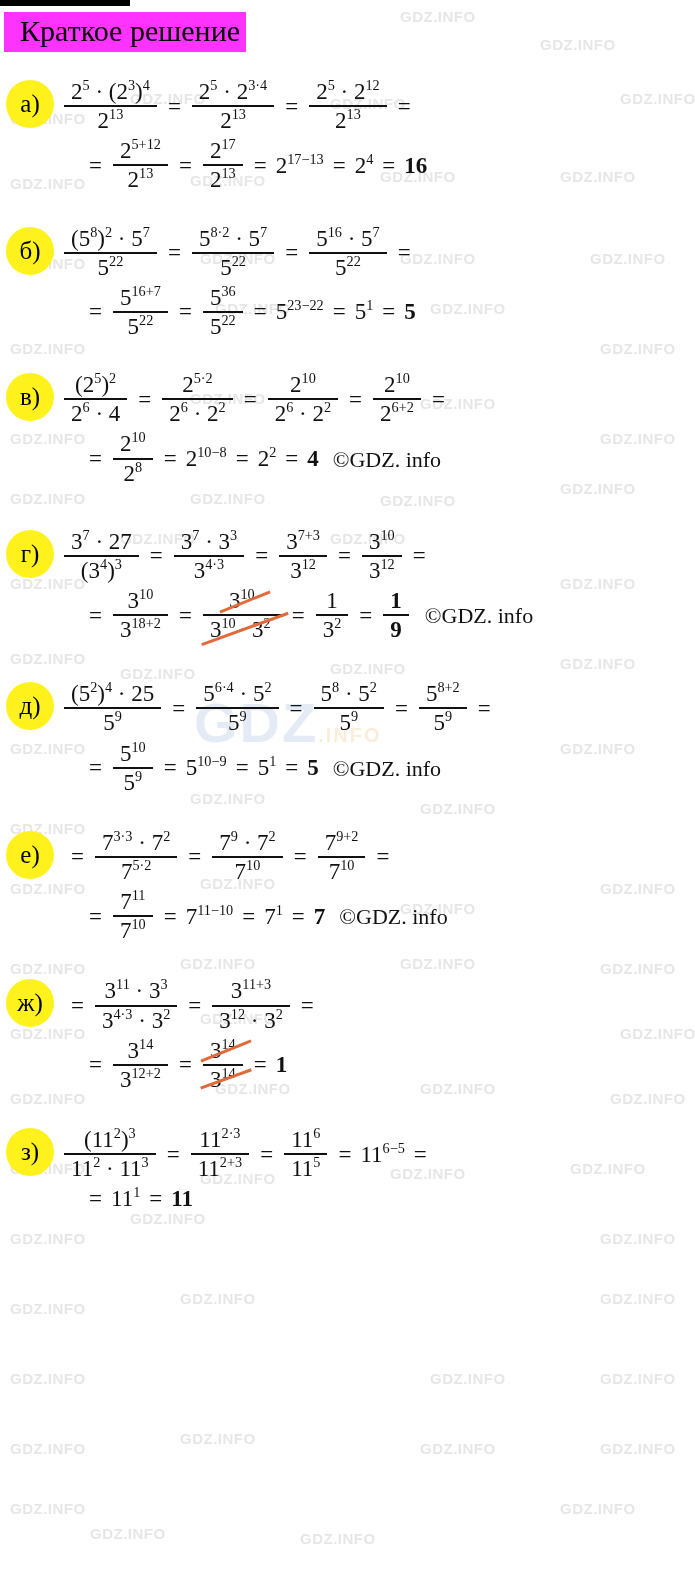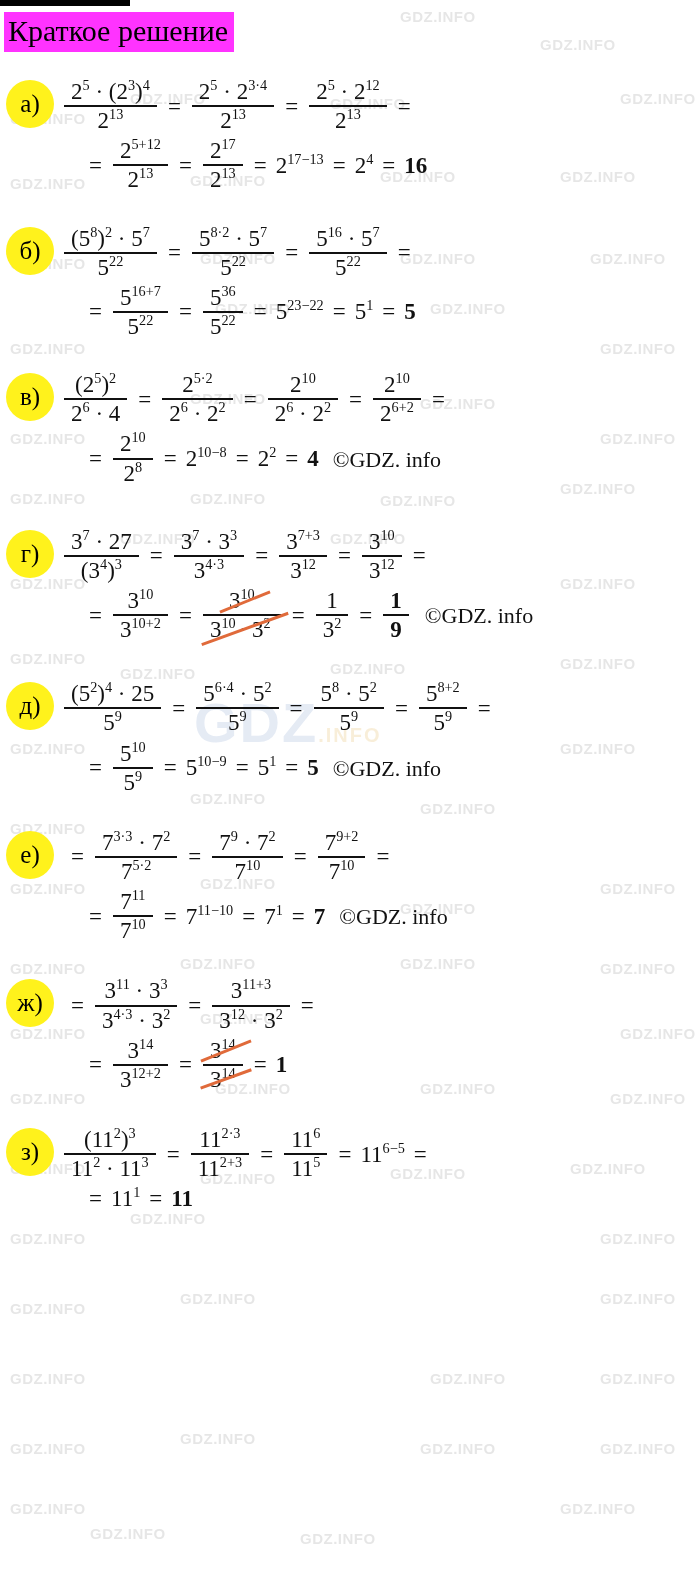--- a/index.html
+++ b/index.html
@@ -63,21 +63,21 @@
     left:0;top:0;
     width:130px;height:6px;
     background:#000;
   }
   .title{
     display:inline-block;
     background:#ff33ff;
     font-family:"Liberation Serif", serif;
     font-size:30px;
     line-height:34px;
-    padding:2px 6px 4px 4px;
+    padding:2px 6px 4px 16px;
     margin:12px 0 0 4px;
     color:#000;
   }
 
   .problem{
     position:relative;
     padding-left:0;
     margin-top:10px;
   }
   .tag{
@@ -400,21 +400,21 @@
             <span class="bar"></span>
             <span class="den">3<sup>12</sup></span>
           </span>
           <span class="eq">=</span>
         </div>
         <div class="row second indent">
           <span class="eq">=</span>
           <span class="frac">
             <span class="num">3<sup>10</sup></span>
             <span class="bar"></span>
-            <span class="den">3<sup>10+2</sup></span>
+            <span class="den">3<sup>18+2</sup></span>
           </span>
           <span class="eq">=</span>
           <span class="frac">
             <span class="num strike-wrap">3<sup>10</sup><span class="slash up"></span></span>
             <span class="bar"></span>
             <span class="den strike-wrap">3<sup>10</sup><span class="mul">· 3<sup>2</sup></span><span class="slash"></span></span>
           </span>
           <span class="eq">=</span>
           <span class="frac">
             <span class="num">1</span>

